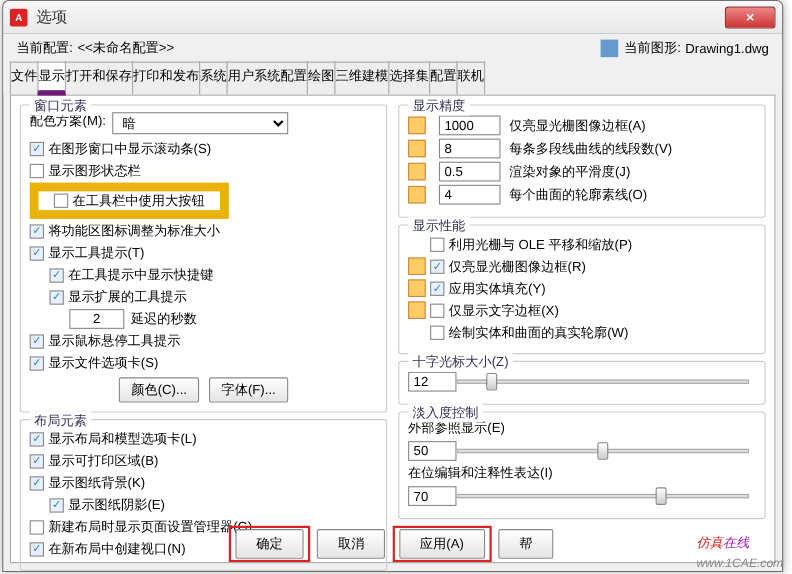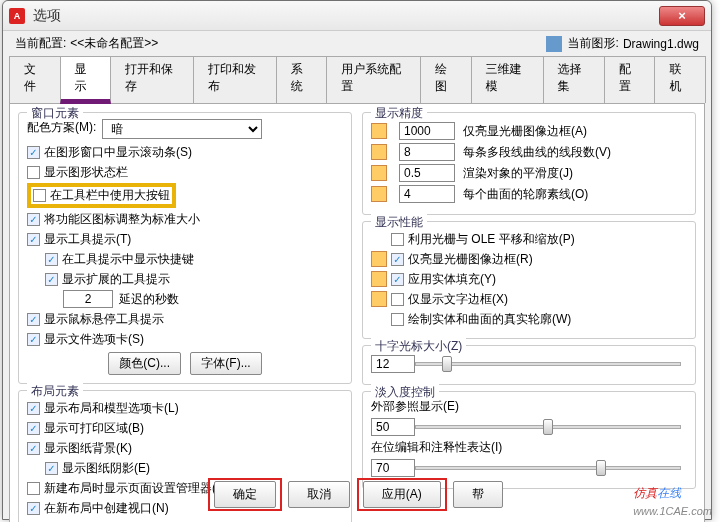--- a/index.html
+++ b/index.html
@@ -7,50 +7,50 @@
 .window{position:absolute;top:0;left:2px;width:710px;height:520px;background:#f0f0f0;border:1px solid #707070;border-radius:6px 6px 0 0;box-shadow:0 0 8px rgba(0,0,0,.3)}
 .titlebar{height:30px;background:linear-gradient(#f8f8f8,#e8e8e8);border-radius:6px 6px 0 0;display:flex;align-items:center;padding:0 6px;border-bottom:1px solid #ccc}
 .titlebar .app-icon{width:16px;height:16px;background:#d22;border-radius:2px;margin-right:8px;display:flex;align-items:center;justify-content:center;color:#fff;font-size:9px;font-weight:bold}
 .titlebar .title{flex:1;font-size:14px;color:#333}
 .titlebar .close{width:46px;height:20px;background:linear-gradient(#e88,#c33);border:1px solid #933;border-radius:3px;color:#fff;display:flex;align-items:center;justify-content:center;font-size:13px;font-weight:bold}
 .header{padding:4px 12px;display:flex;align-items:center;background:#f0f0f0}
 .header .lbl{margin-right:4px}
 .header .val{margin-right:40px}
 .header .dwg-icon{width:16px;height:16px;background:#69c;margin-right:6px;margin-left:auto}
 .tabs{display:flex;padding:0 6px;background:#f0f0f0}
-.tab{padding:4px 14px;border:1px solid #aaa;border-bottom:none;background:#eee;margin-right:-1px;position:relative;font-size:12px}
+.tab{padding:4px 0;border:1px solid #aaa;border-bottom:none;background:#eee;margin-right:-1px;position:relative;font-size:12px}
 .tab.active{background:#fff;z-index:2;border-bottom:5px solid #701a75;margin-bottom:-1px}
 .content{background:#fff;border:1px solid #aaa;margin:0 6px 6px;padding:8px;height:426px;display:flex;gap:10px;position:relative}
 .col{flex:1}
 .grp{border:1px solid #ccc;border-radius:3px;padding:6px 8px 8px;margin-bottom:6px;position:relative}
 .grp-title{position:absolute;top:-8px;left:8px;background:#fff;padding:0 4px;color:#335}
 .row{display:flex;align-items:center;margin:2px 0;min-height:18px}
 .chk{width:13px;height:13px;border:1px solid #888;margin-right:4px;display:inline-flex;align-items:center;justify-content:center;font-size:10px;background:#fff}
 .chk.on{color:#28c;background:#e8f0ff}
 .chk.on::before{content:"✓"}
 .indent1{padding-left:18px}
 .indent2{padding-left:36px}
 select,input.txt{border:1px solid #888;height:20px;padding:0 4px;background:#fff}
 select{width:160px}
 input.num{width:50px;border:1px solid #888;height:18px;text-align:center;margin-right:6px}
 .btn{border:1px solid #888;background:linear-gradient(#fff,#e4e4e4);padding:2px 10px;border-radius:2px;margin:0 3px}
 .btn-row{text-align:center;margin-top:4px}
-.highlight{border:4px solid #eab308;padding:0 2px;display:inline-flex;align-items:center}
+.highlight{border:8px solid #eab308;padding:0 14px;display:inline-flex;align-items:center}
 .highlight-btn{border:2px solid #d22;display:inline-block;padding:1px}
 .ico{width:16px;height:16px;margin-right:4px;display:inline-block;background:#fc6;border:1px solid #c84}
 .precision-row{display:flex;align-items:center;margin:3px 0}
 .precision-row input{width:56px;height:18px;border:1px solid #888;margin:0 8px;text-align:left;padding-left:4px}
 .slider-row{display:flex;align-items:center;margin:3px 0}
 .slider-row input.sv{width:44px;height:18px;border:1px solid #888;text-align:left;padding-left:4px}
 .slider{flex:1;height:4px;background:#ddd;border:1px solid #aaa;position:relative;margin-right:6px}
 .thumb{position:absolute;width:10px;height:16px;background:linear-gradient(#fff,#ccc);border:1px solid #888;top:-7px;border-radius:2px}
 .footer{position:absolute;bottom:8px;width:100%;text-align:center}
 .footer .btn{padding:4px 18px}
 .watermark{position:absolute;right:8px;bottom:4px;font-size:14px;color:#d22;font-style:italic}
-.watermark .b{color:#3b82f6}
+.watermark .b{color:#a21caf}
 .watermark .s{font-size:11px;color:#888}
 .cfg-row{display:flex;align-items:flex-start;margin-bottom:4px}
 .cfg-row .cl{margin-right:6px}
 </style>
 </head>
 <body>
 
 <div class="window">
   <div class="titlebar">
     <span class="app-icon">A</span>

